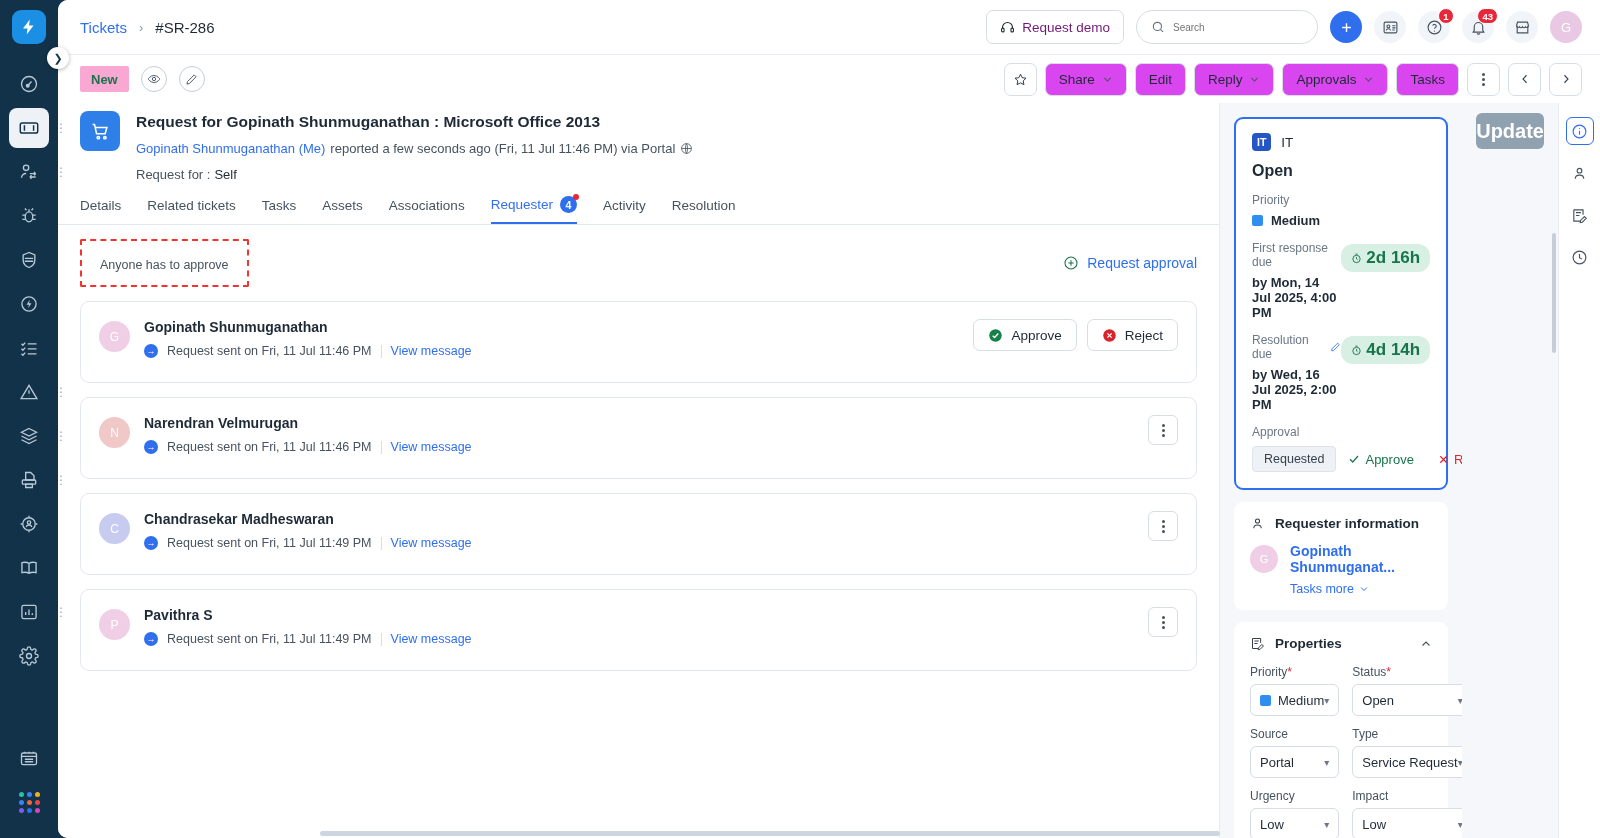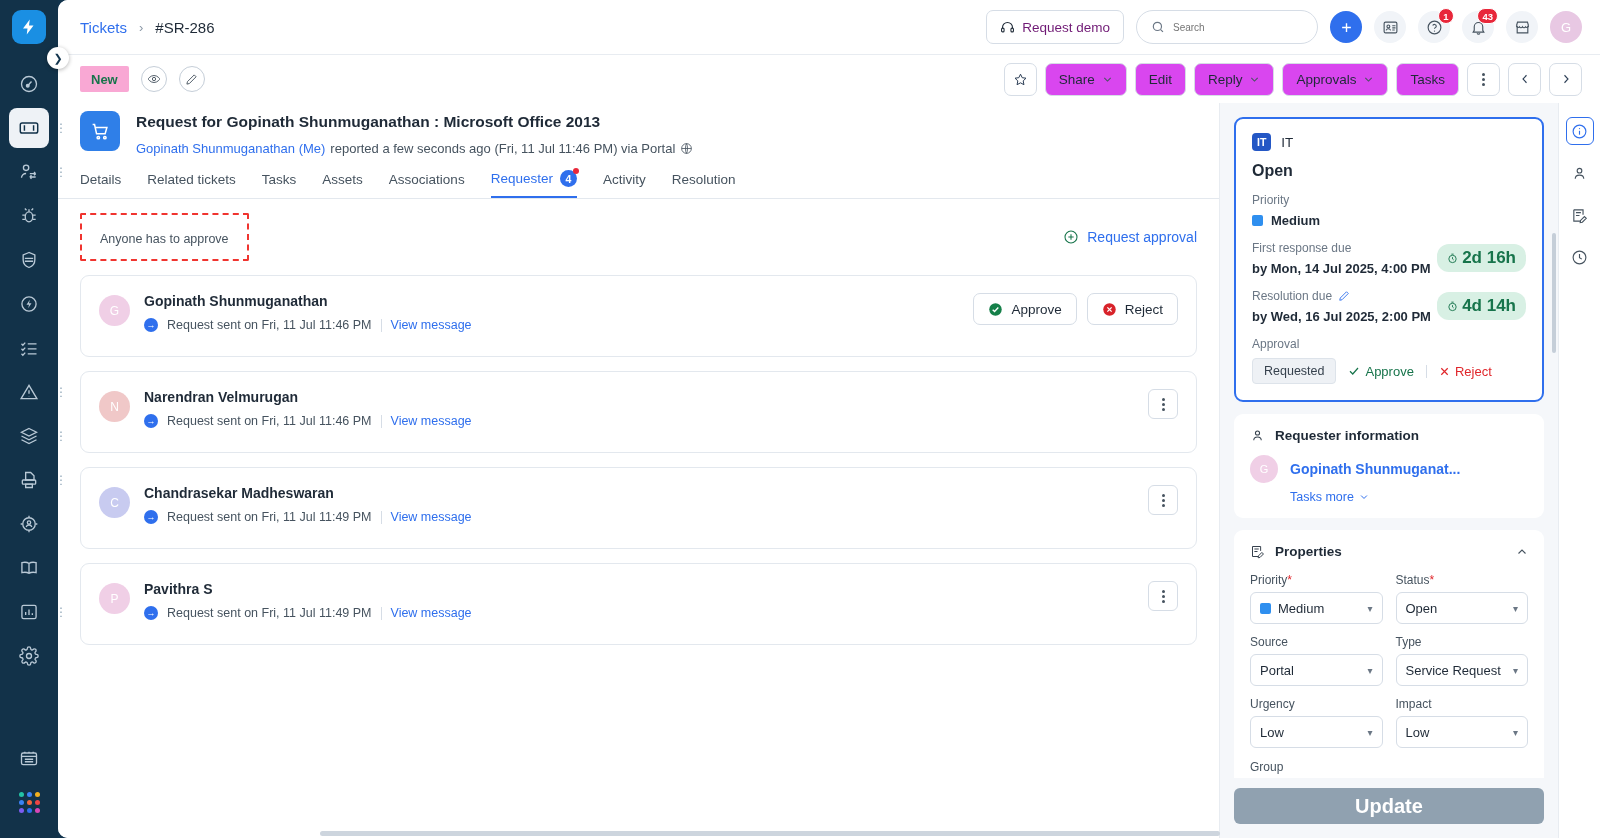--- a/index.html
+++ b/index.html
@@ -141,21 +141,21 @@
   .ap-btn { height: 32px; border: 1px solid #d6dde6; border-radius: 7px; background: #fff;
             padding: 0 14px; font-size: 13.5px; display: flex; align-items: center; gap: 8px;
             color: #1f2a37; cursor: pointer; font-weight:500;}
   .kebab { width: 30px; height: 30px; border: 1px solid #d6dde6; border-radius: 6px; background: #fff;
            display: flex; align-items: center; justify-content: center; cursor: pointer;
            color: #46535f; font-size: 14px; line-height: 4px; flex-direction: column; gap: 2px;}
   .kebab i { width: 3px; height: 3px; border-radius: 50%; background: #46535f; display:block;}
 
   
   .right-pane { width: 338px; flex: 0 0 338px; background: #f5f7fa; overflow: hidden;
-                position: relative; display:flex; flex-direction:column;}
+                position: relative; display:flex; flex-direction:row;}
   .rp-scroll { flex:1; overflow:hidden; padding: 14px 14px 0 14px; }
   .card-main { background: #fff; border: 2px solid #2f6fed; border-radius: 9px; padding: 14px 16px 16px 16px; }
   .it-row { display: flex; align-items: center; gap: 10px; }
   .it-badge { background: #2457c5; color: #fff; font-size: 10.5px; font-weight: 700; padding: 3px 5px;
               border-radius: 4px; }
   .it-label { font-size: 13.5px; color: #1f2a37; font-weight: 500; }
   .open-status { font-size: 16px; font-weight: 700; color: #1f2a37; margin-top: 11px; }
   .fld-label { font-size: 12px; color: #6b7785; margin-top: 13px; display:flex; align-items:center; gap:6px;}
   .fld-value { font-size: 13px; color: #1f2a37; font-weight: 600; margin-top: 6px; display:flex;align-items:center;gap:8px;}
   .pri-sq { width: 11px; height: 11px; background: #2f8fef; border-radius: 2px; display:inline-block;}
@@ -471,20 +471,23 @@
           <div class="tk-meta">
             <div class="tk-title">Request for Gopinath Shunmuganathan : Microsoft Office 2013</div>
             <div class="tk-sub">
               <a>Gopinath Shunmuganathan (Me)</a>
               <span>reported a few seconds ago (Fri, 11 Jul 11:46 PM) via Portal</span>
               <svg width="13" height="13" viewBox="0 0 24 24" fill="none" stroke="#46535f" stroke-width="1.5">
                   <circle cx="12" cy="12" r="9"></circle>
                   <path d="M3 12h18M12 3c2.5 2.6 2.5 15.4 0 18M12 3c-2.5 2.6-2.5 15.4 0 18"></path>
                 </svg>
             </div>
+            <div class="tk-req">
+              <span>Request for :</span><b>Self</b>
+            </div>
           </div>
         </div>
 
         <div class="tabs">
           <div class="tab">
               <span>Details</span>
             </div>
           <div class="tab">
               <span>Related tickets</span>
             </div>

